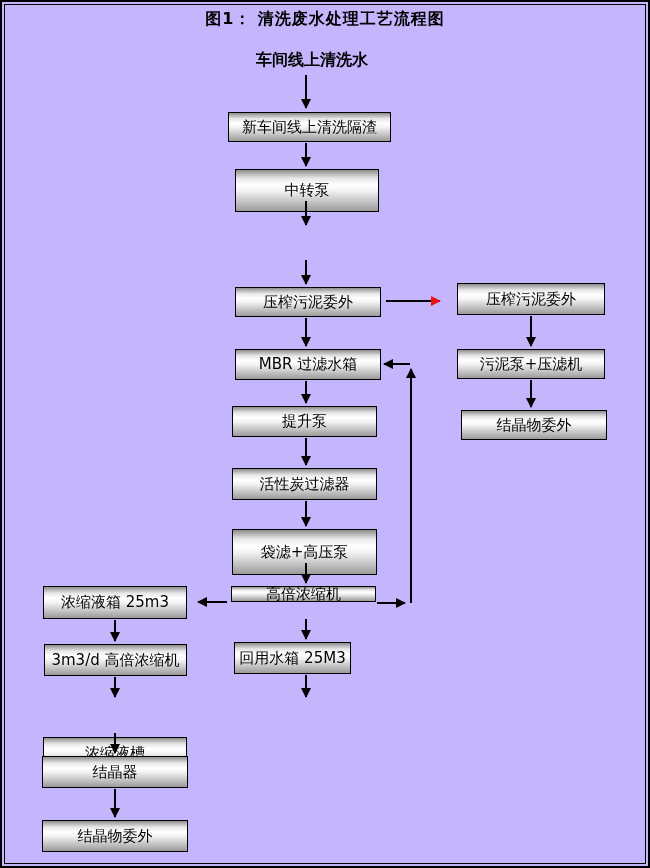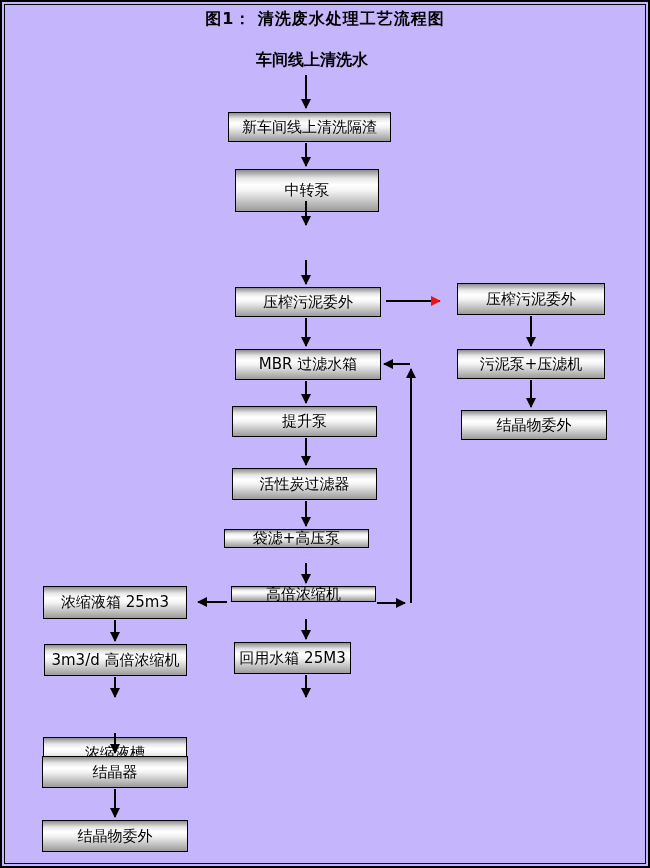--- a/index.html
+++ b/index.html
@@ -77,21 +77,21 @@
     </div>
   <div class="node" style="left:233px;top:347px;width:146px;height:31px">
       <span>MBR 过滤水箱</span>
     </div>
   <div class="node" style="left:230px;top:404px;width:145px;height:31px">
       <span>提升泵</span>
     </div>
   <div class="node" style="left:230px;top:466px;width:145px;height:32px">
       <span>活性炭过滤器</span>
     </div>
-  <div class="node" style="left:222px;top:527px;width:145px;height:19px">
+  <div class="node" style="left:230px;top:527px;width:145px;height:46px">
       <span>袋滤+高压泵</span>
     </div>
   <div class="node" style="left:229px;top:584px;width:145px;height:16px">
       <span>高倍浓缩机</span>
     </div>
   <div class="node" style="left:232px;top:640px;width:117px;height:32px">
       <span>回用水箱 25M3</span>
     </div>
 
   <div class="node" style="left:455px;top:281px;width:148px;height:32px">

